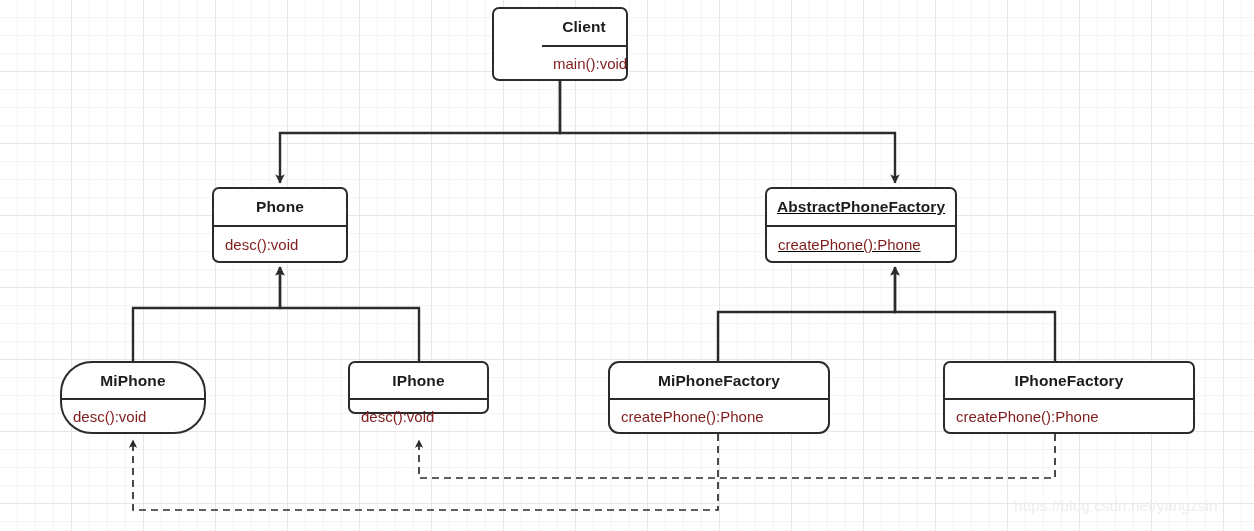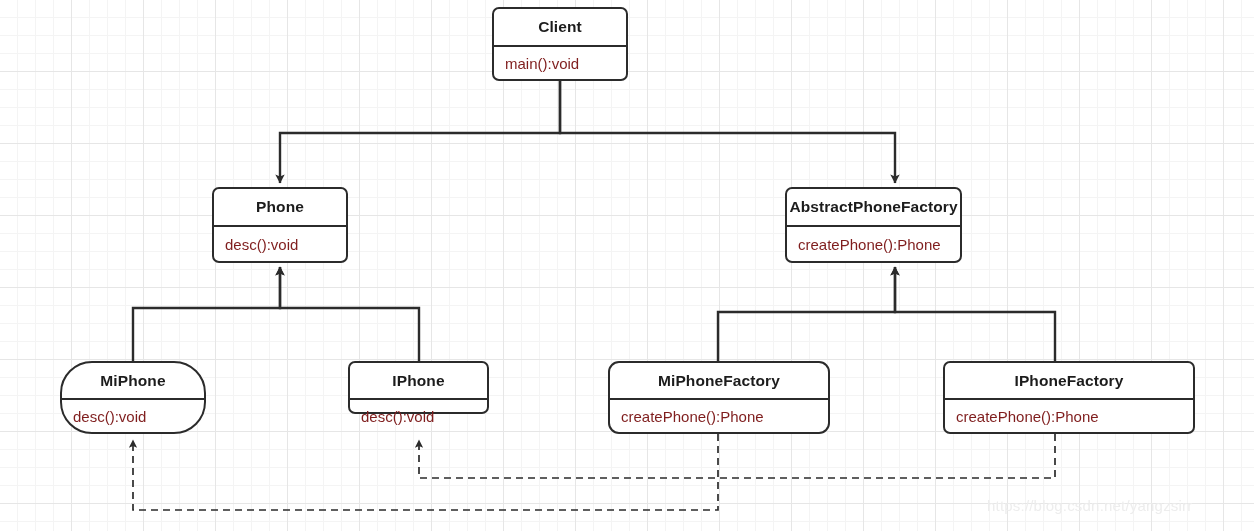--- a/index.html
+++ b/index.html
@@ -103,31 +103,31 @@
     </g>
 
     <g>
       <path d="M 718,434 L 718,510 L 133,510 L 133,440" fill="none" stroke="#2b2b2b" stroke-width="1.7" stroke-dasharray="7 5" stroke-linecap="butt" stroke-linejoin="miter" marker-end="url(#dashArrow)"></path>
     </g>
     <g>
       <path d="M 1055,434 L 1055,478 L 419,478 L 419,440" fill="none" stroke="#2b2b2b" stroke-width="1.7" stroke-dasharray="7 5" stroke-linecap="butt" stroke-linejoin="miter" marker-end="url(#dashArrow)"></path>
     </g>
   </svg>
 
-  <div class="uml-node" style="left:492px; top:7px; width:136px; height:74px;">
+  <div class="uml-node" style="left:492px; top:7px; width:136px; height:74px;padding-left:48px;">
     <div class="uml-title" style="height:38px;">Client</div>
     <div class="uml-members" style="height:33.6px;">main():void</div>
   </div>
 
   <div class="uml-node" style="left:212px; top:187px; width:136px; height:76px;">
     <div class="uml-title" style="height:38px;">Phone</div>
     <div class="uml-members" style="height:35.6px;">desc():void</div>
   </div>
 
-  <div class="uml-node" style="left:785px; top:187px; width:177px; height:76px;">
+  <div class="uml-node" style="left:765px; top:187px; width:192px; height:76px;text-decoration:underline;">
     <div class="uml-title" style="height:38px;">AbstractPhoneFactory</div>
     <div class="uml-members" style="height:35.6px;">createPhone():Phone</div>
   </div>
 
   <div class="uml-node" style="left:60px; top:361px; width:146px; height:73px;border-radius:32px;">
     <div class="uml-title" style="height:37px;">MiPhone</div>
     <div class="uml-members" style="height:33.6px;">desc():void</div>
   </div>
 
   <div class="uml-node" style="left:348px; top:361px; width:141px; height:53px;">
@@ -138,15 +138,15 @@
   <div class="uml-node" style="left:608px; top:361px; width:222px; height:73px;border-radius:11px;">
     <div class="uml-title" style="height:37px;">MiPhoneFactory</div>
     <div class="uml-members" style="height:33.6px;">createPhone():Phone</div>
   </div>
 
   <div class="uml-node" style="left:943px; top:361px; width:252px; height:73px;">
     <div class="uml-title" style="height:37px;">IPhoneFactory</div>
     <div class="uml-members" style="height:33.6px;">createPhone():Phone</div>
   </div>
 
-  <div class="watermark" style="left:987px; top:497px;">https://blog.csdn.net/yangzsirr</div>
+  <div class="watermark" style="left:1014px; top:497px;">https://blog.csdn.net/yangzsirr</div>
 
 </div>
 
 </body></html>

